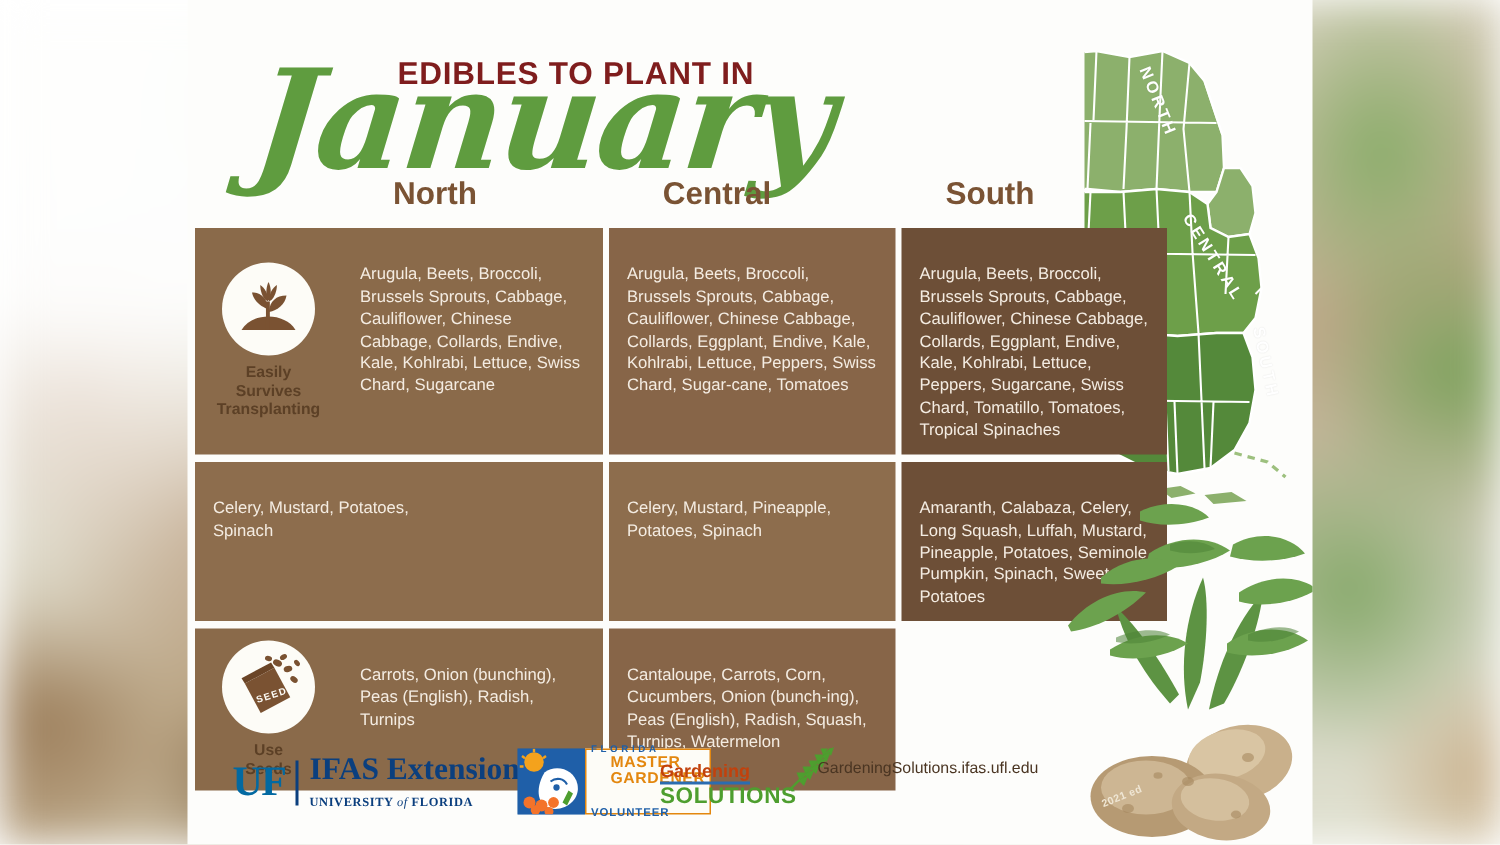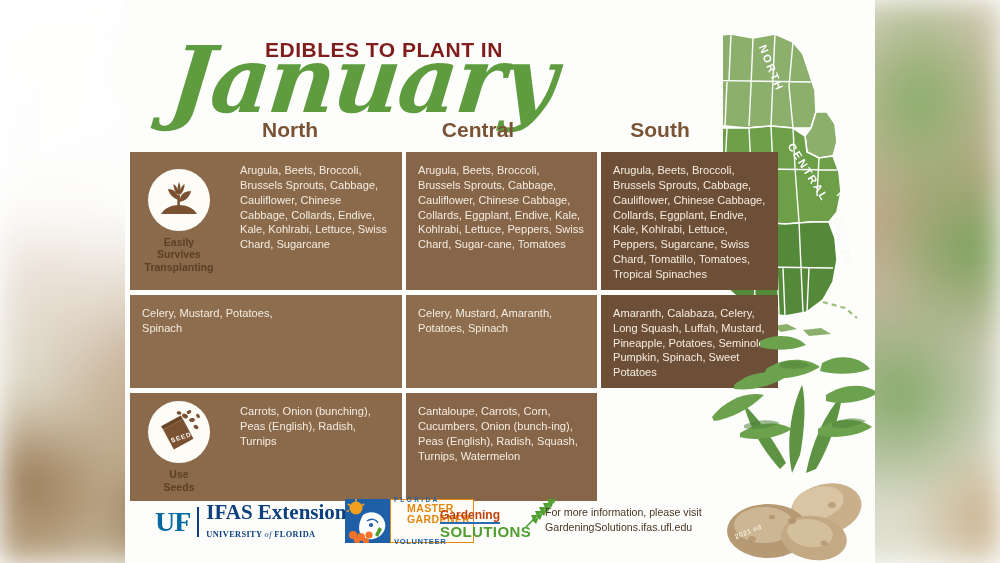--- a/index.html
+++ b/index.html
@@ -74,21 +74,21 @@
 
   
   #table {
     position: absolute; left: 5px; top: 152px;
     width: 648px; height: 346px;
     display: flex; flex-direction: column;
     gap: 5px;
   }
   .row { display: flex; gap: 4px; flex: 1; }
   .cell {
-    padding: 11px 12px 8px 12px;
+    padding: 24px 12px 8px 12px;
     color: #f4ece2;
     font-size: 11.1px;
     line-height: 1.34;
     position: relative;
   }
   .c-icon  { width: 98px; flex: 0 0 98px; padding: 8px 4px; }
   .c-north { flex: 0 0 173px; }
   .c-cent  { flex: 0 0 191px; }
   .c-south { flex: 1 1 auto; }
   .tone-b { background: #876548; }
@@ -225,21 +225,21 @@
         <div class="cell c-north">Arugula, Beets, Broccoli, Brussels Sprouts, Cabbage, Cauliflower, Chinese Cabbage, Collards, Endive, Kale, Kohlrabi, Lettuce, Swiss Chard, Sugarcane</div>
       </div>
       <div class="cell c-cent tone-b">Arugula, Beets, Broccoli, Brussels Sprouts, Cabbage, Cauliflower, Chinese Cabbage, Collards, Eggplant, Endive, Kale, Kohlrabi, Lettuce, Peppers, Swiss Chard, Sugar-cane, Tomatoes</div>
       <div class="cell c-south tone-c">Arugula, Beets, Broccoli, Brussels Sprouts, Cabbage, Cauliflower, Chinese Cabbage, Collards, Eggplant, Endive, Kale, Kohlrabi, Lettuce, Peppers, Sugarcane, Swiss Chard, Tomatillo, Tomatoes, Tropical Spinaches</div>
     </div>
 
     <div class="row">
       <div class="pairB">
         <div class="cell c-north">Celery, Mustard, Potatoes, Spinach</div>
       </div>
-      <div class="cell c-cent tone-b2">Celery, Mustard, Amaranth, Potatoes, Spinach</div>
+      <div class="cell c-cent tone-b2">Celery, Mustard, Pineapple, Potatoes, Spinach</div>
       <div class="cell c-south tone-c">Amaranth, Calabaza, Celery, Long Squash, Luffah, Mustard, Pineapple, Potatoes, Seminole Pumpkin, Spinach, Sweet Potatoes</div>
     </div>
 
     <div class="row">
       <div class="pairA">
         <div class="cell c-icon">
           <div class="iconwrap">
             <div class="iconcircle">
               <svg width="48" height="46" viewBox="0 0 48 46">
                 <g transform="rotate(-18 24 24)">
@@ -367,18 +367,17 @@
             <path d="M21 10 L27 10 L23 15 Z"></path>
               <path d="M17 14 L23 14 L19 19 Z"></path>
             <path d="M13 18 L19 18 L15 23 Z"></path>
           </g>
         </svg>
       </div>
       <div class="gs-2">SOLUTIONS</div>
     </div>
 
     <div id="moreinfo">
-      <div>For more information, please visit</div>
       <div>GardeningSolutions.ifas.ufl.edu</div>
     </div>
 
   </div>
 </div>
 
 </body></html>

